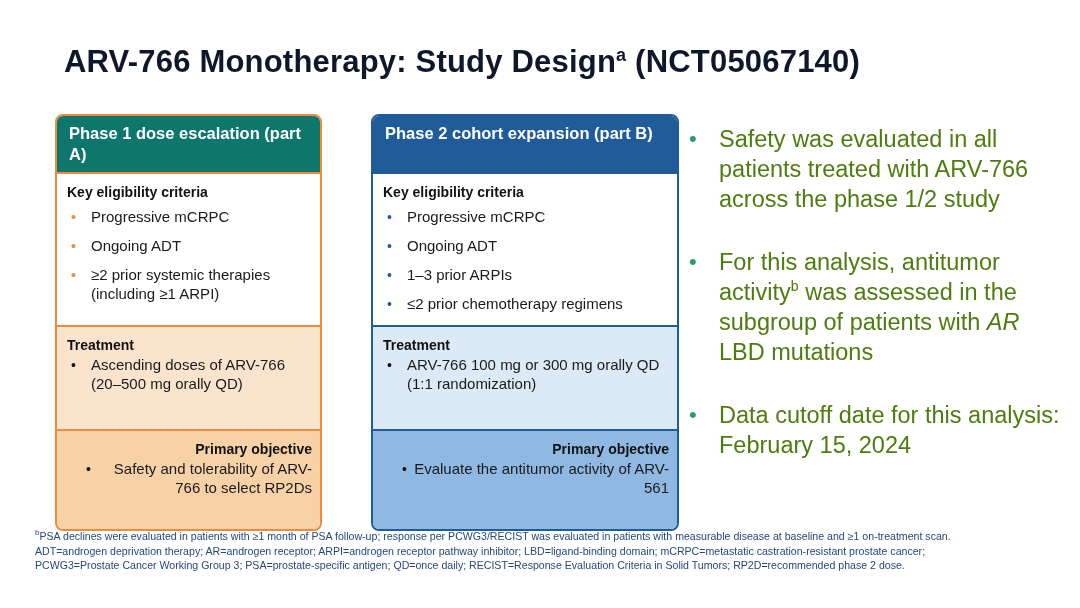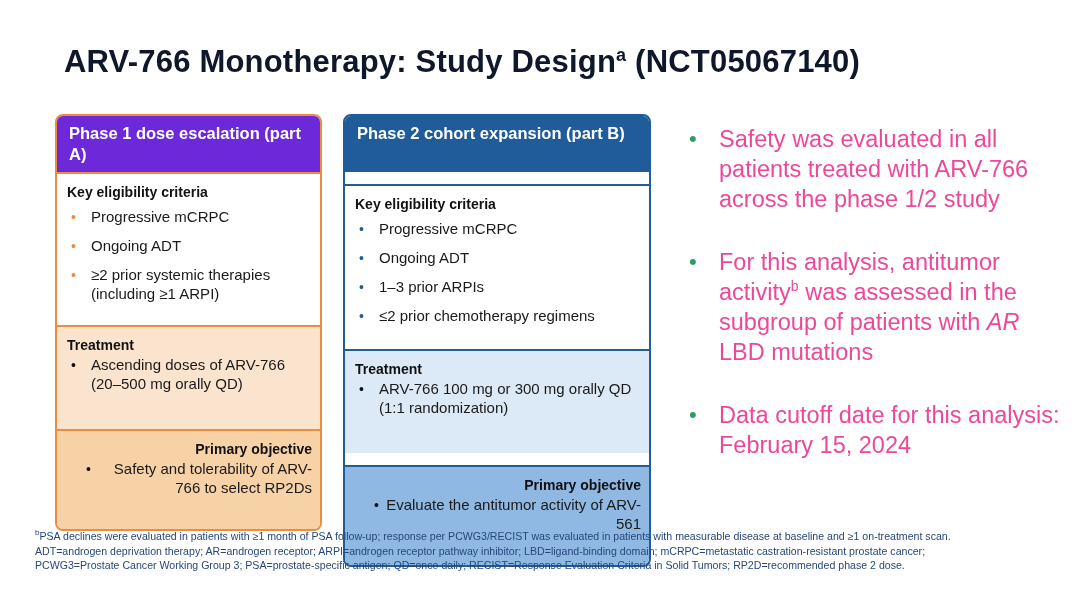--- a/index.html
+++ b/index.html
@@ -27,31 +27,31 @@
   
   .study-box {
     position: absolute;
     top: 114px;
     border-radius: 8px;
     overflow: hidden;
     display: flex;
     flex-direction: column;
   }
   .box-phase1 { left: 55px;  width: 267px; border: 2px solid #EF8B3D; }
-  .box-phase2 { left: 343px; width: 308px; border: 2px solid #1F5C99; gap: 12px; }
+  .box-phase2 { left: 371px; width: 308px; border: 2px solid #1F5C99; }
 
   .box-header {
     color: #ffffff;
     font-weight: bold;
     font-size: 16.5px;
     line-height: 1.3;
     padding: 7px 12px 8px 12px;
     height: 56px;
   }
-  .box-phase1 .box-header { background: #6d28d9; }
+  .box-phase1 .box-header { background: #0f766e; }
   .box-phase2 .box-header { background: #1F5C99; }
 
   .box-section { padding: 8px 8px 6px 10px; }
   .box-phase1 .box-section { border-top: 2px solid #EF8B3D; }
   .box-phase2 .box-section { border-top: 2px solid #1F5C99; }
   .box-section:first-of-type { border-top: none !important; }
 
   .sec-eligibility { height: 153px; background: #ffffff; }
   .sec-treatment   { height: 104px; }
   .sec-primary     { height: 100px; text-align: right; }
@@ -99,21 +99,21 @@
   }
   .right-panel .rp-bullet {
     flex: 0 0 30px;
     color: #2C9C62;
     font-size: 22px;
     line-height: 30px;
   }
   .right-panel .rp-text {
     font-size: 23.5px;
     line-height: 30px;
-    color: #ec4899;
+    color: #4d7c0f;
   }
   .right-panel sup { font-size: 14px; vertical-align: super; line-height: 0; }
   .right-panel .it { font-style: italic; }
 
   
   .footnotes {
     position: absolute;
     left: 35px;
     top: 529px;
     width: 1020px;

